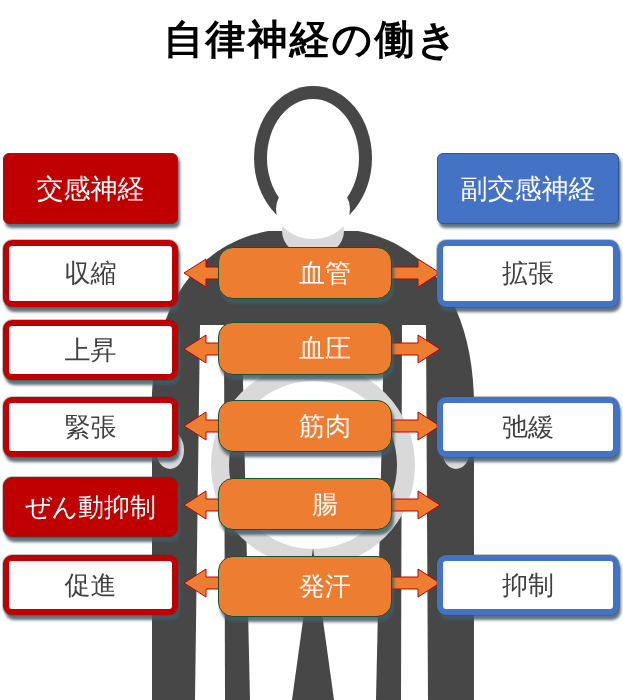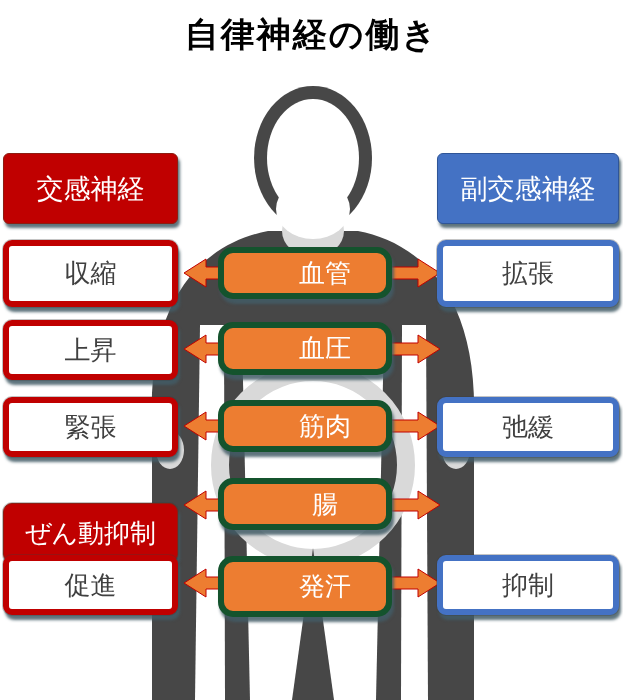--- a/index.html
+++ b/index.html
@@ -1,36 +1,36 @@
 <!DOCTYPE html>
 <html><head>
 <meta charset="utf-8">
 <style>
   html,body{margin:0;padding:0;background:#fff;}
   body{font-family:"Liberation Sans","DejaVu Sans",sans-serif;}
   .stage{position:relative;width:623px;height:700px;background:#fff;overflow:hidden;}
   .stage svg.bg{position:absolute;left:0;top:0;z-index:0;}
   .title{position:absolute;left:0;top:12px;width:623px;text-align:center;
-         font-size:34px;font-weight:bold;color:#000;z-index:3;letter-spacing:2px;}
+         font-size:40px;font-weight:bold;color:#000;z-index:3;letter-spacing:2px;}
   .box{position:absolute;box-sizing:border-box;display:flex;align-items:center;justify-content:center;
        z-index:2;font-size:26px;color:#404040;background:#fff;}
   
   .hdr{font-size:27px;color:#fff;border-radius:6px;
        box-shadow:2px 4px 3px rgba(66,92,102,.85);}
   .hdr.red{background:#C00000;border:1px solid #8d1d12;}
   .hdr.blue{background:#4472C4;border:1px solid #2F5597;}
   
   .side{border-radius:9px;
         box-shadow:0 0 0 1px rgba(60,60,60,.30), 2px 5px 3px rgba(66,92,102,.85);}
   .side.redline{border:6px solid #C00000;}
   .side.blueline{border:6px solid #4472C4;}
   .side.redfill{background:#C00000;color:#fff;border:1px solid #8d1d12;}
   .side.bluefill{background:#4472C4;color:#fff;border:1px solid #2F5597;}
   
-  .mid{background:#ED7D31;color:#fff;border-radius:15px;border:6px solid #14532d;
+  .mid{background:#ED7D31;color:#fff;border-radius:15px;border:1px solid #14532d;
        box-shadow:2px 5px 3px rgba(66,92,102,.85);padding-left:40px;}
   
   .lcol{left:3px;width:175px;}
   .rcol{left:437px;width:182px;}
   .ccol{left:218px;width:174px;}
 </style>
 </head>
 <body>
 
 <div class="stage">
@@ -78,21 +78,21 @@
       <polygon points="440,583 418,569 418,577 390,577 390,589 418,589 418,597"></polygon>
     </g>
   </svg>
 
   <div class="title">自律神経の働き</div>
 
   <div class="box hdr red lcol" style="top:153px;height:71px;">交感神経</div>
   <div class="box side redline lcol" style="top:240px;height:67px;">収縮</div>
   <div class="box side redline lcol" style="top:320px;height:60px;">上昇</div>
   <div class="box side redline lcol" style="top:397px;height:60px;">緊張</div>
-  <div class="box side redfill lcol" style="top:477px;height:60px;margin-top:26px;">ぜん動抑制</div>
+  <div class="box side redfill lcol" style="top:477px;height:60px;">ぜん動抑制</div>
   <div class="box side redline lcol" style="top:555px;height:60px;">促進</div>
 
   <div class="box mid ccol" style="top:247px;height:52px;">血管</div>
   <div class="box mid ccol" style="top:322px;height:53px;">血圧</div>
   <div class="box mid ccol" style="top:400px;height:52px;">筋肉</div>
   <div class="box mid ccol" style="top:478px;height:52px;">腸</div>
   <div class="box mid ccol" style="top:556px;height:61px;">発汗</div>
 
   <div class="box hdr blue rcol" style="top:153px;height:71px;">副交感神経</div>
   <div class="box side blueline rcol" style="top:240px;height:67px;">拡張</div>

